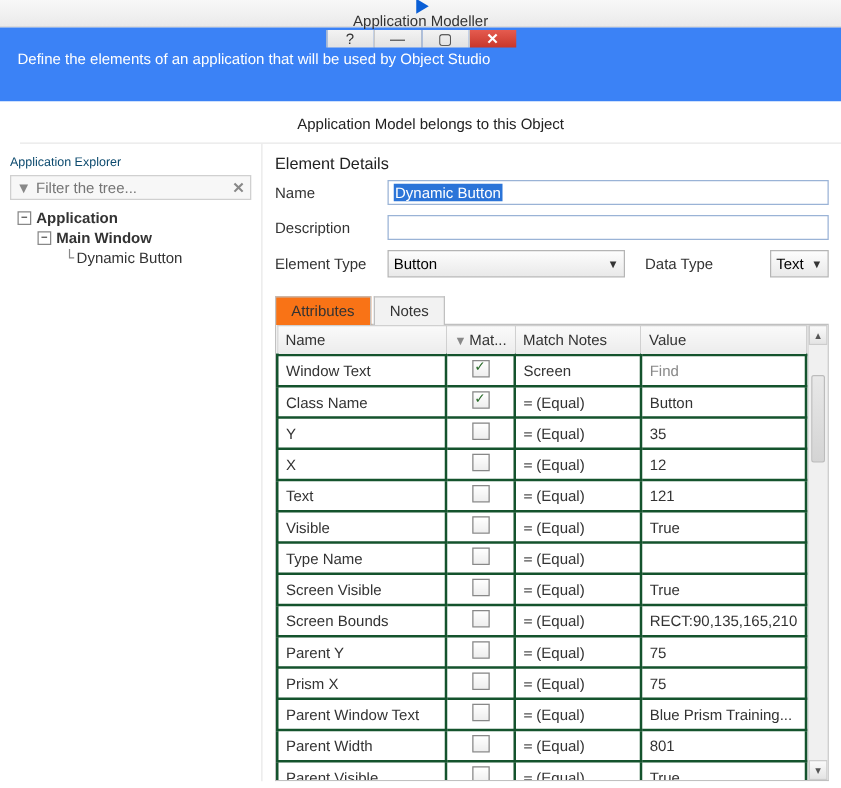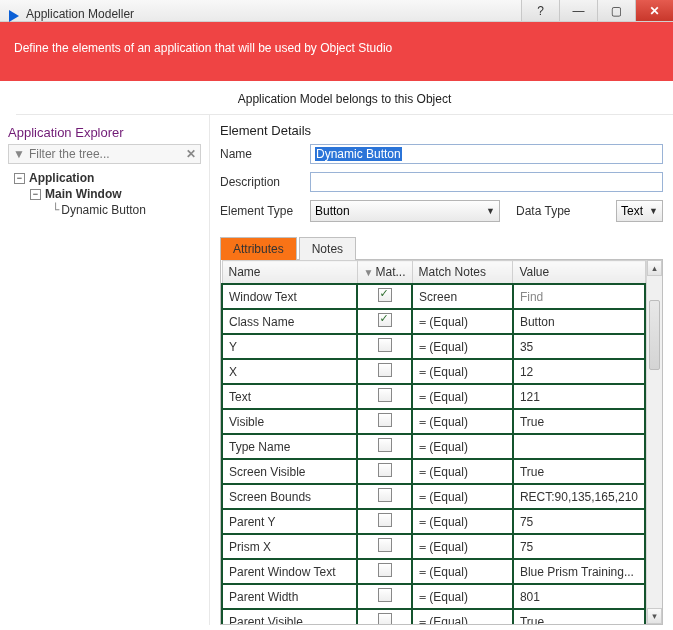--- a/index.html
+++ b/index.html
@@ -1,35 +1,35 @@
 <!DOCTYPE html>
 <html><head>
 <meta charset="utf-8">
 <style>
   * { box-sizing: border-box; margin: 0; padding: 0; font-family: 'Segoe UI', Tahoma, sans-serif; font-size: 12px; }
   body { background: #fff; width: 673px; height: 630px; overflow: hidden; }
   
   
-  .titlebar { height: 22px; display: flex; align-items: flex-end; border-bottom: 1px solid #d0d0d0; background: linear-gradient(#f8f8f8,#eaeaea); }
+  .titlebar { height: 22px; display: flex; align-items: center; border-bottom: 1px solid #d0d0d0; background: linear-gradient(#f8f8f8,#eaeaea); flex-direction: column; }
   .titlebar .app-icon { width:0; height:0; border-left:6px solid transparent; border-right:6px solid transparent; border-bottom:10px solid #0a5fd6; transform: rotate(90deg); margin: 0 6px 0 8px; }
   .titlebar .title { flex: 1; color:#333; }
   .winbtns { display:flex; height:100%; }
   .winbtn { width:38px; display:flex; align-items:center; justify-content:center; border-left:1px solid #c8c8c8; color:#333; background:linear-gradient(#f3f3f3,#e2e2e2); }
   .winbtn.close { background:linear-gradient(#e55b4f,#c8372b); color:#fff; font-weight:bold; }
   
   
-  .blueheader { background:#ef4444; color:#fff; padding:16px 14px 26px 14px; font-size:15px; }
+  .blueheader { background:#3b82f6; color:#fff; padding:16px 14px 26px 14px; font-size:15px; }
   
   
   .subheader { text-align:center; padding:10px 0 8px 0; border-bottom:1px solid #e8e8e8; font-size:13px; color:#222;margin-left:16px; }
   
   
   .main { display:flex; height: calc(100% - 28px - 58px - 34px); }
   .sidebar { width: 210px; padding:10px 8px; border-right:1px solid #e8e8e8; }
-  .sidebar-title { font-size:13px; color:#701a75; margin-bottom:4px; }
+  .sidebar-title { font-size:10px; color:#0c4a6e; margin-bottom:4px; }
   .filterrow { display:flex; align-items:center; border:1px solid #d0d0d0; background:#f7f7f7; padding:2px 4px; margin-bottom:6px; }
   .filterrow .funnel { color:#888; margin-right:4px; font-size:12px; }
   .filterrow input { flex:1; border:none; background:transparent; outline:none; color:#888; }
   .filterrow .clear { color:#888; font-weight:bold; cursor:pointer; padding:0 2px; }
   
   .tree { margin-top:4px; }
   .tree-row { display:flex; align-items:center; padding:1px 0; white-space:nowrap; color:#333; }
   .tree-row .exp { width:11px; height:11px; border:1px solid #888; display:inline-flex; align-items:center; justify-content:center; margin-right:4px; font-size:9px; line-height:9px; color:#555; background:#fff; }
   .tree-row.app { font-weight:bold; margin-left:6px; }
   .tree-row.win { font-weight:bold; margin-left:22px; }

